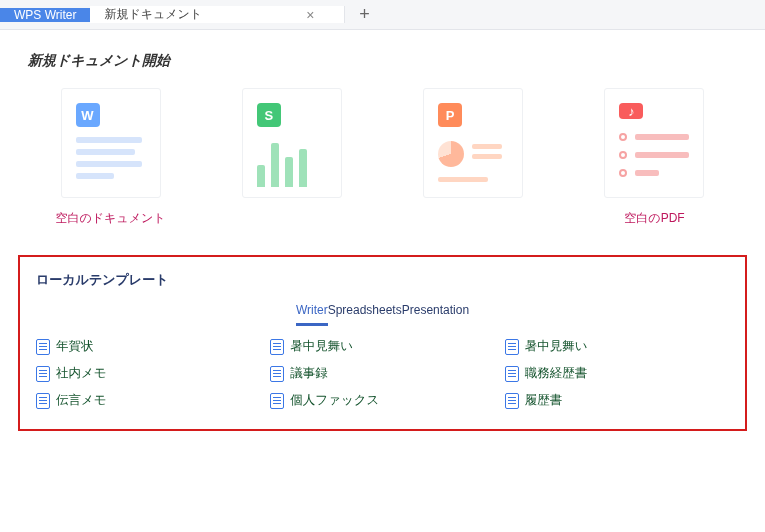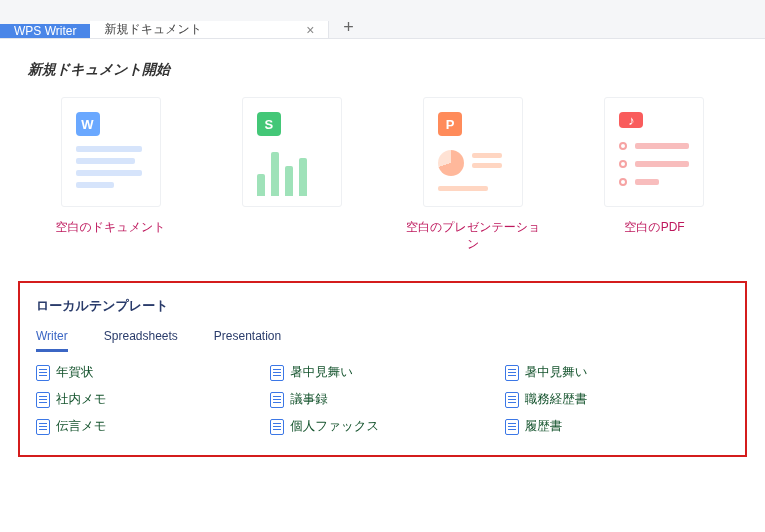--- a/index.html
+++ b/index.html
@@ -1,21 +1,21 @@
 <!DOCTYPE html>
 <html><head>
 <meta charset="utf-8">
 <style>
   * { margin: 0; padding: 0; box-sizing: border-box; }
   body { font-family: "Meiryo", "Hiragino Sans", sans-serif; background: #fff; width: 765px; height: 532px; overflow: hidden; color: #333; }
 
-  .tab-bar { display: flex; align-items: flex-end; height: 39px; background: #f5f6f8; border-bottom: 1px solid #e3e5ea; }
+  .tab-bar { display: flex; align-items: center; height: 30px; background: #f5f6f8; border-bottom: 1px solid #e3e5ea; }
   .tab { display: flex; align-items: center; padding: 0 14px; font-size: 12px; cursor: pointer; }
   .tab.app { background: #4a86e8; color: #fff; font-size: 12px; }
-  .tab.doc { background: #fff; border-right: 1px solid #e3e5ea; color: #444; gap: 100px; padding-right: 10px; }
+  .tab.doc { background: #fff; border-right: 1px solid #e3e5ea; color: #444; gap: 100px; padding-right: 26px; }
   .tab .close { font-size: 14px; color: #888; padding: 0 4px; }
   .tab.plus { padding: 0 14px; color: #666; font-size: 18px; }
 
   .main { padding: 22px 28px 0 28px; }
   .section-title { font-size: 14px; font-weight: bold; color: #333; margin-bottom: 18px; font-style: italic; }
 
   .cards { display: flex; justify-content: space-between; margin: 0 10px 28px 10px; }
   .card { width: 145px; text-align: center; cursor: pointer; }
   .card .thumb { width: 100px; height: 110px; margin: 0 auto 12px; background: #fff; border: 1px solid #eef0f3; border-radius: 3px; padding: 14px 14px 10px; display:flex; flex-direction:column; }
   .card .label { font-size: 12px; color: #be185d; }
@@ -39,21 +39,21 @@
   .p-lines div{height:5px;background:#ffd6c2;border-radius:2px;margin-bottom:5px;width:30px;}
 
   
   .pdf-icon{width:24px;height:24px;background:#f95c5c;border-radius:4px;display:flex;align-items:center;justify-content:center;color:#fff;font-size:13px;margin-bottom:14px;}
   .pdf-row{display:flex;align-items:center;gap:8px;margin-bottom:10px;}
   .pdf-dot{width:8px;height:8px;border:2px solid #f6a3a3;border-radius:50%;}
   .pdf-line{height:6px;background:#f8bdbd;border-radius:2px;flex:1;}
 
   .local { border:2px solid #d41c1c; margin: 2px -10px; padding: 14px 16px 20px; }
   .local-title { font-size:13px; font-weight:bold; color:#2a3c6b; margin-bottom:14px; }
-  .local-tabs { display:flex; gap:36px; font-size:12px; color:#2a3c6b; margin-bottom:4px; }
+  .local-tabs { display:flex; font-size:12px; color:#2a3c6b; margin-bottom:4px;justify-content:center; }
   .local-tab { padding-bottom:6px; cursor:pointer; }
   .local-tab.active { border-bottom:3px solid #3b66c4; color:#3b66c4; font-weight:500;}
   .templates { display:grid; grid-template-columns: repeat(3, 1fr); column-gap:10px; row-gap:10px; margin-top:12px; font-size:12.5px; color:#14532d;}
   .tpl { display:flex; align-items:center; gap:6px; cursor:pointer;}
   .tpl-icon { width:14px;height:16px;border:1.5px solid #3b77e6;border-radius:2px;position:relative;flex-shrink:0;}
   .tpl-icon::before{content:"";position:absolute;left:2px;right:2px;top:3px;height:1.5px;background:#3b77e6;box-shadow:0 3px 0 #3b77e6, 0 6px 0 #3b77e6;}
 </style>
 </head>
 <body>
 
@@ -98,21 +98,20 @@
             <div class="p-pie"></div>
             <div class="p-lines">
               <div></div>
               <div></div>
             </div>
           </div>
         <div class="p-lines">
             <div style="width:50px"></div>
           </div>
       </div>
-      <div class="label">空白のプレゼンテーション</div>
     </div>
     <div class="card">
       <div class="thumb">
         <div class="pdf-icon">♪</div>
         <div class="pdf-row">
             <div class="pdf-dot"></div>
             <div class="pdf-line"></div>
           </div>
         <div class="pdf-row">
             <div class="pdf-dot"></div>

